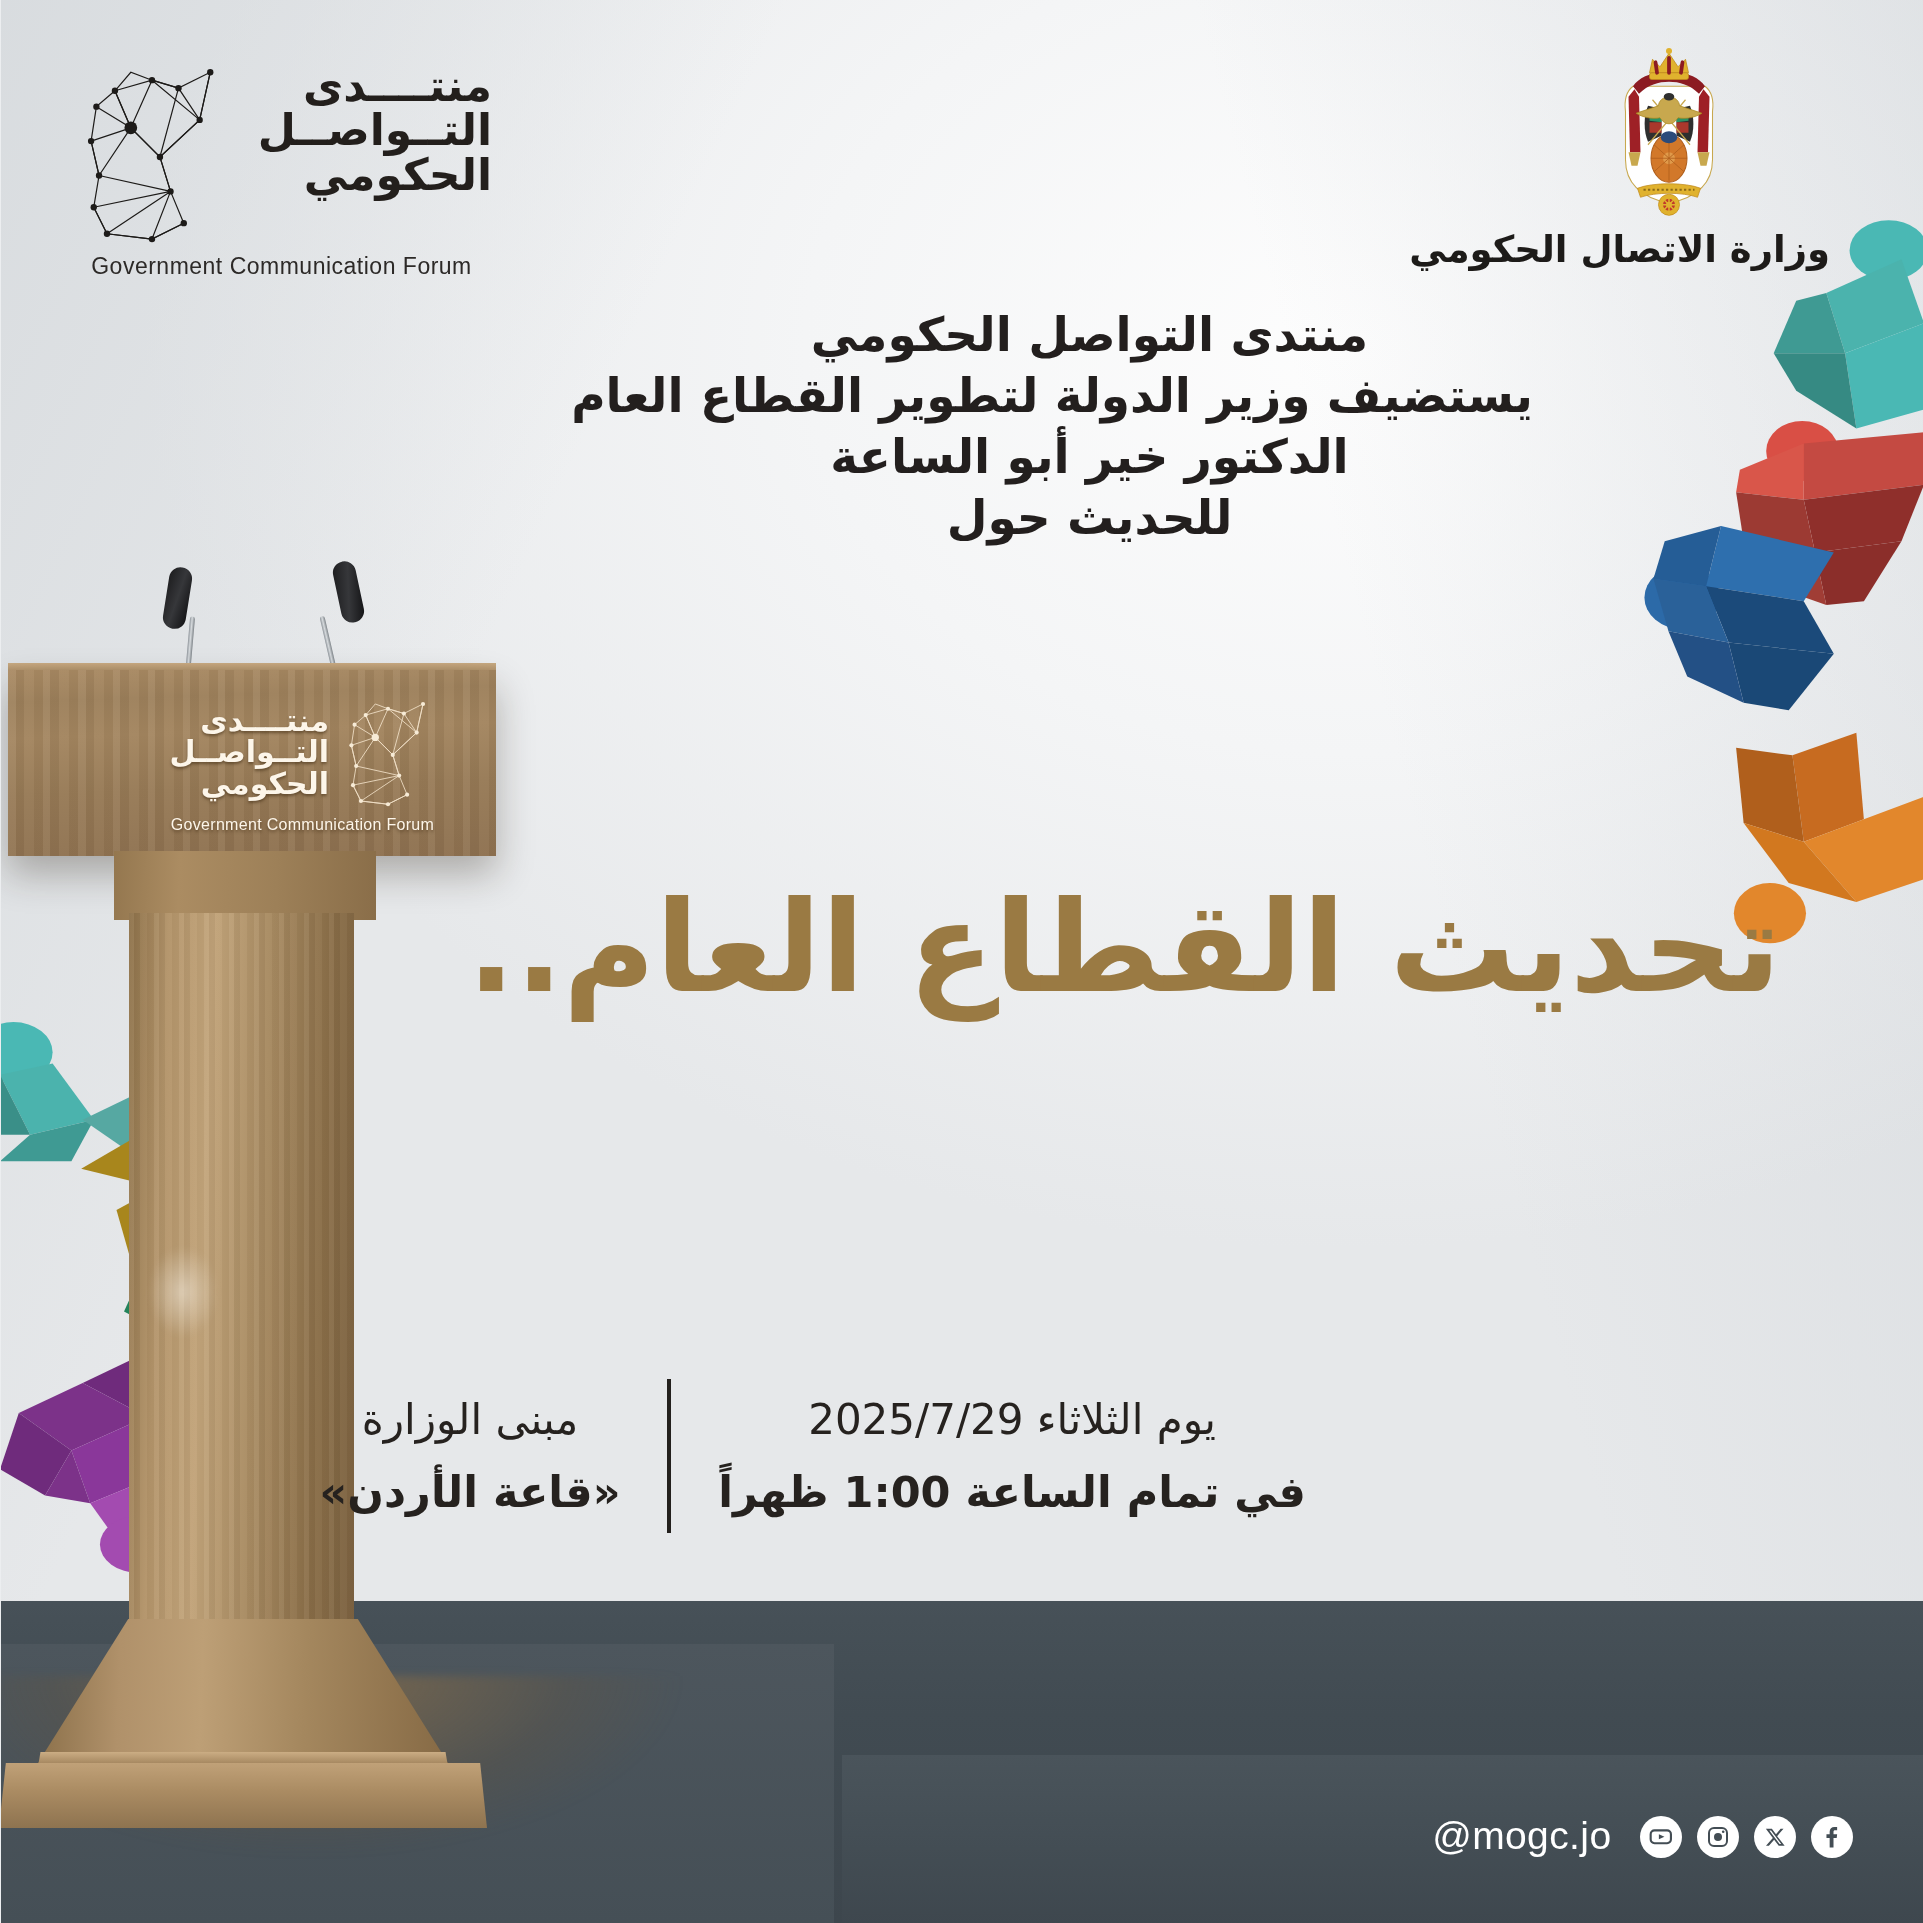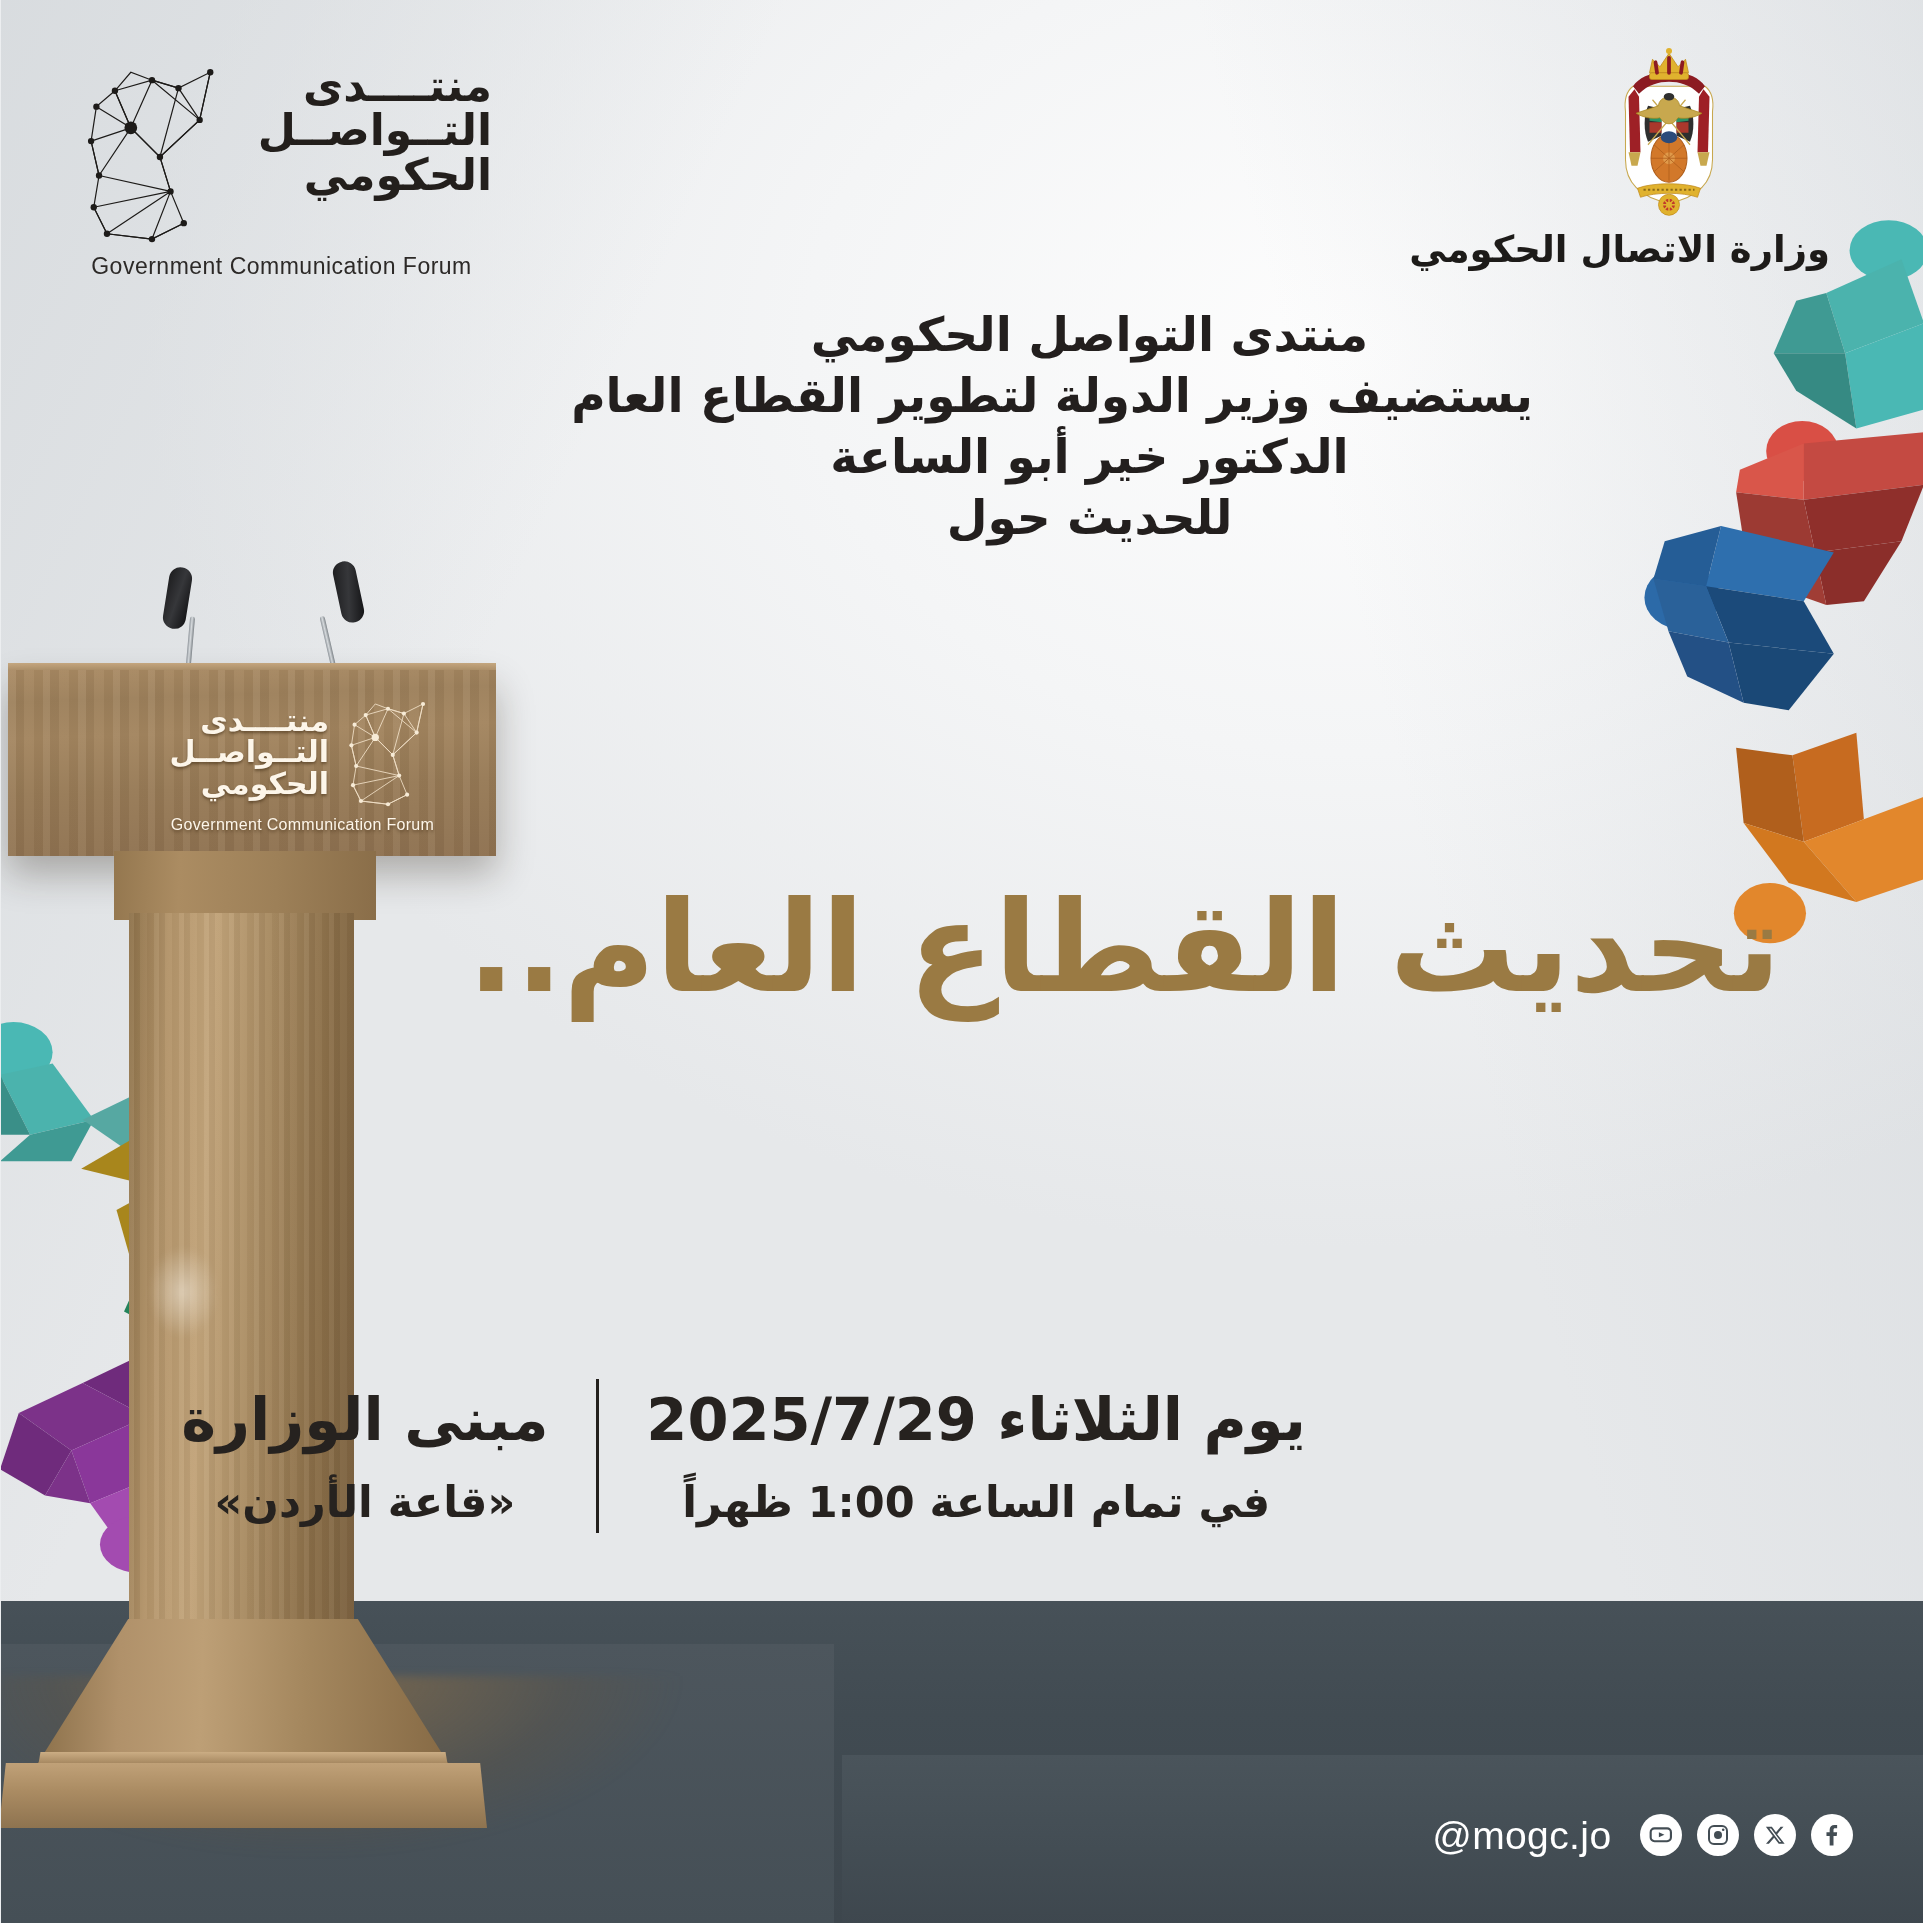--- a/index.html
+++ b/index.html
@@ -81,21 +81,21 @@
     color:#9a7a43;font-weight:700;font-size:126px;line-height:1.16;
     letter-spacing:-2.3px;white-space:nowrap;margin-top:12px;
   }
 
   
   .details{
     position:absolute;right:571px;top:1379px;
     display:flex;flex-direction:row;align-items:center;direction:rtl;
   }
   .det-col{text-align:center;direction:rtl;padding:0 47px;}
-  .det-col .d1{color:#26221f;font-size:59px;font-weight:700;white-space:nowrap;letter-spacing:-0.8px;text-align:center;}
+  .det-col .d1{color:#26221f;font-size:42px;font-weight:400;white-space:nowrap;letter-spacing:-0.8px;text-align:center;}
   .det-col .d2{color:#26221f;font-size:43px;font-weight:700;white-space:nowrap;letter-spacing:-0.8px;margin-top:22.5px;}
   .divider{width:3.8px;height:154px;background:#23201d;}
 
   
   .podium{position:absolute;left:-45px;top:571px;width:797px;height:1232px;}
   .mic{position:absolute;}
   .mic .stem{
     position:absolute;width:5.3px;background:linear-gradient(90deg,#8e949a,#d6dadd 45%,#7d8388);
     border-radius:3px;transform-origin:bottom center;
   }
@@ -175,21 +175,21 @@
 
   
   .shapes{position:absolute;inset:0;pointer-events:none;}
 
   
   .footer{
     position:absolute;left:842px;right:0;bottom:0;height:169px;
     background:linear-gradient(180deg,#4a545b 0%,#434d54 55%,#3e474e 100%);
   }
   .social{
-    position:absolute;right:71px;top:59px;display:flex;flex-direction:row;align-items:flex-start;gap:15px;
+    position:absolute;right:71px;top:59px;display:flex;flex-direction:row;align-items:flex-end;gap:15px;
   }
   .sico{
     width:42px;height:42px;border-radius:50%;background:#ffffff;
     display:flex;align-items:center;justify-content:center;flex:0 0 auto;
   }
   .handle{
     color:#ffffff;font-size:39px;font-family:"Liberation Sans",sans-serif;
     letter-spacing:0.4px;margin-right:13.5px;direction:ltr;white-space:nowrap;
   }
 </style>

